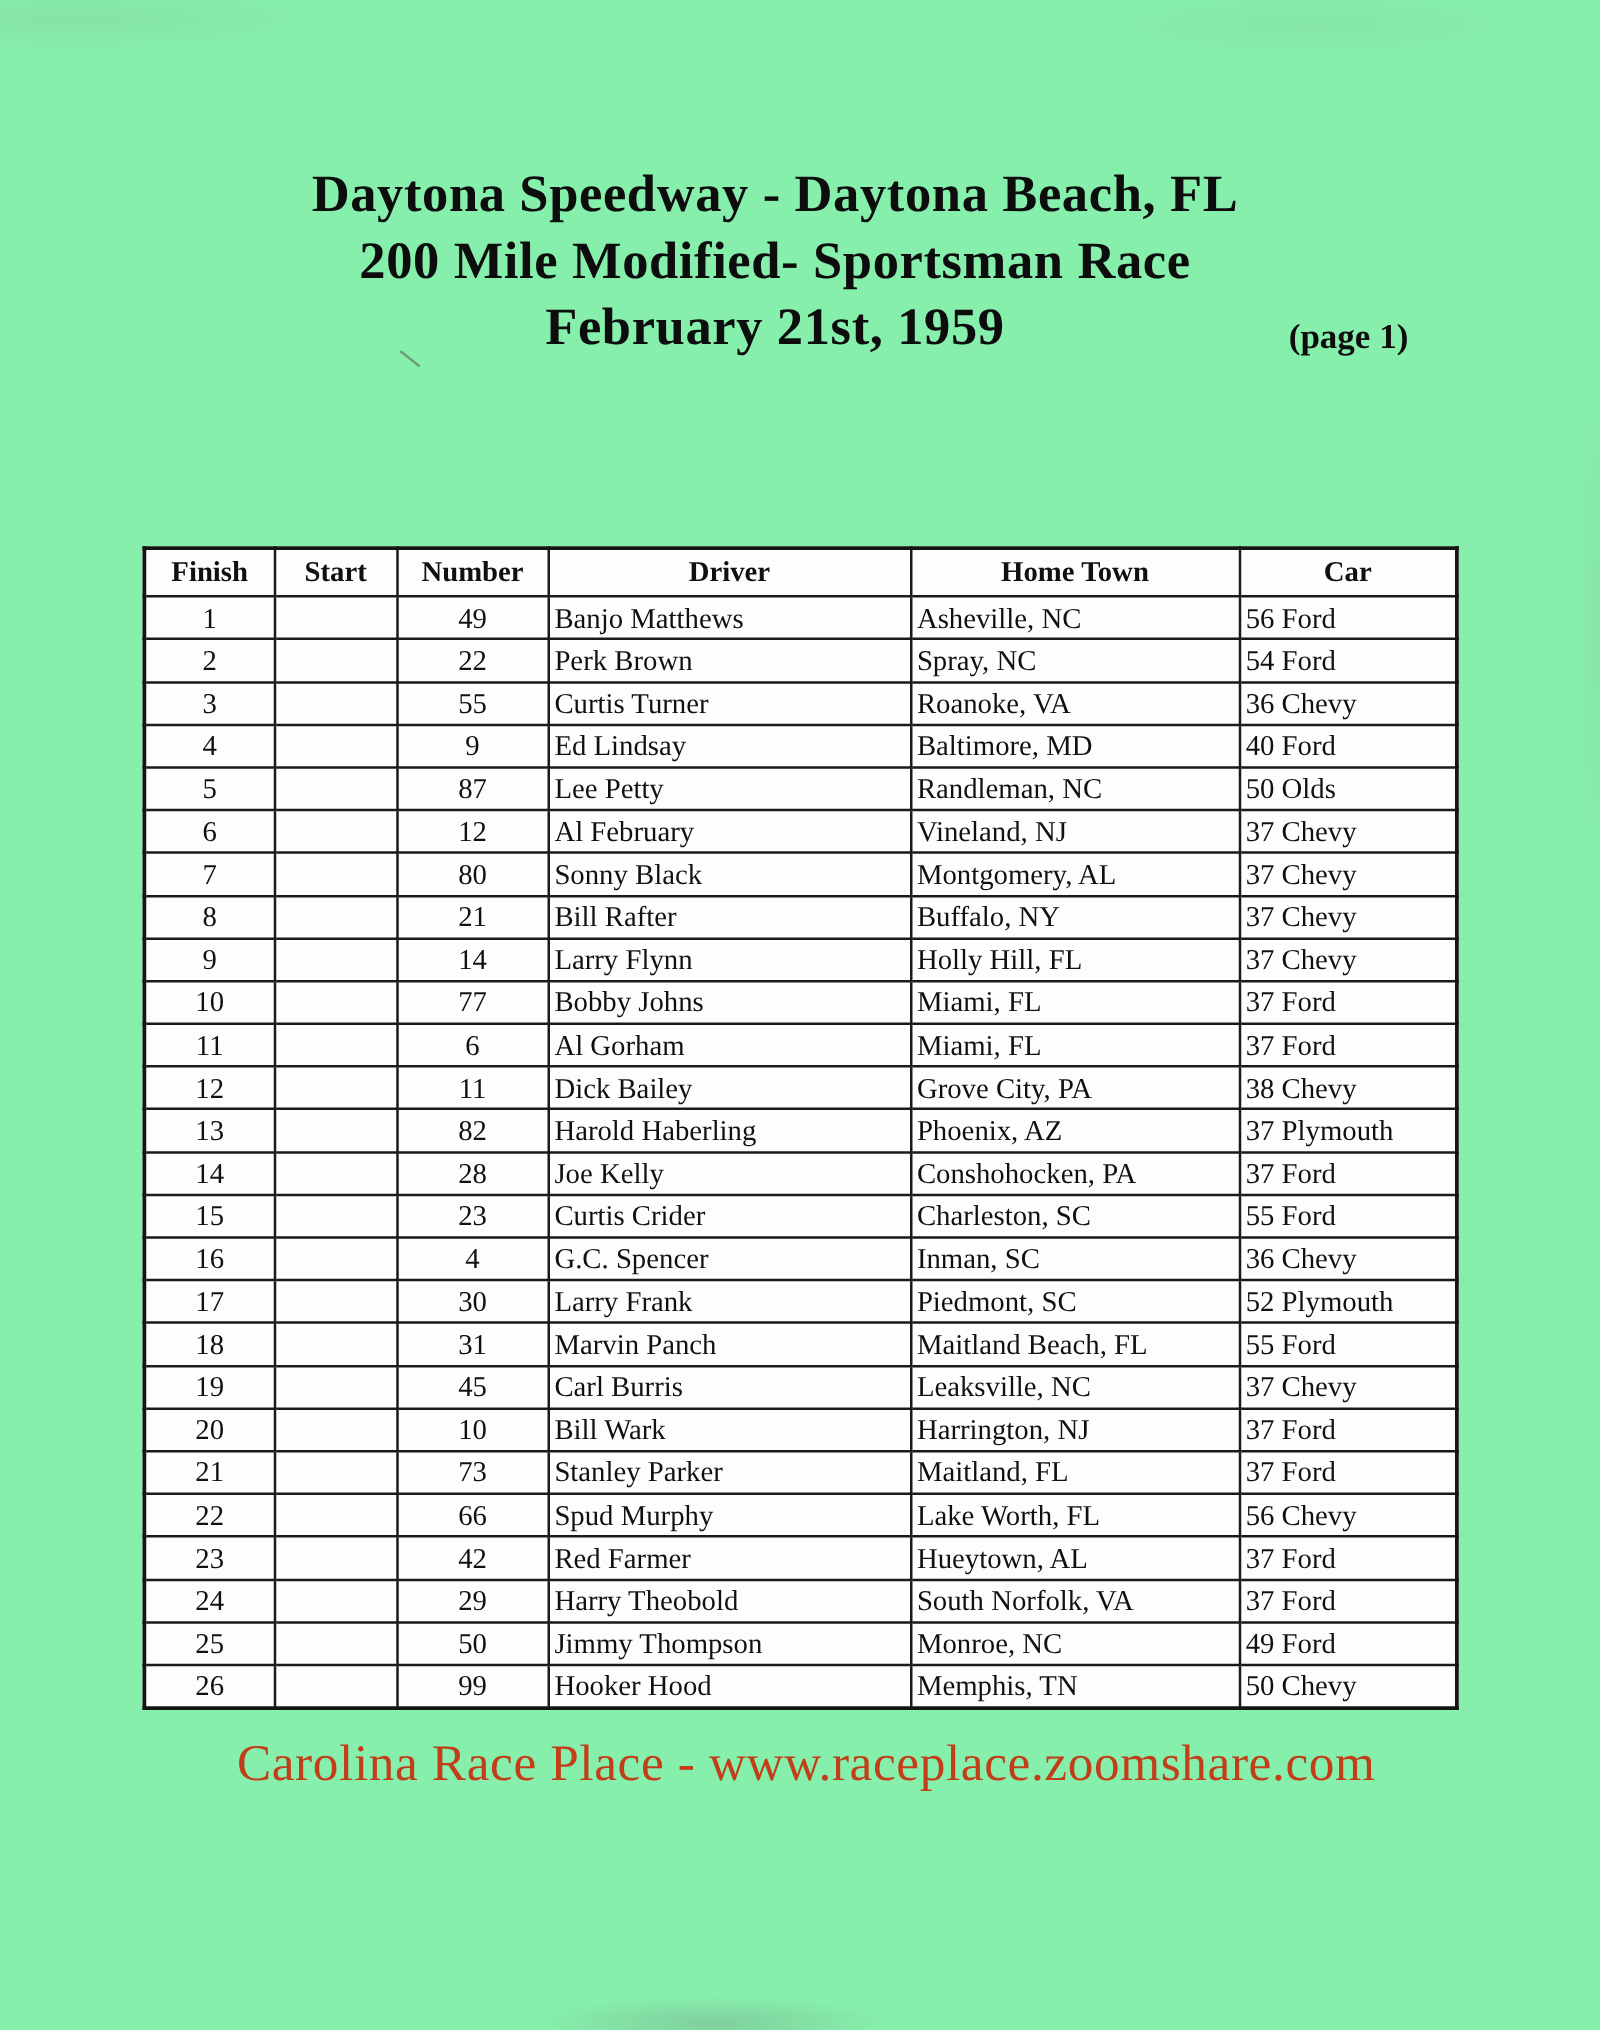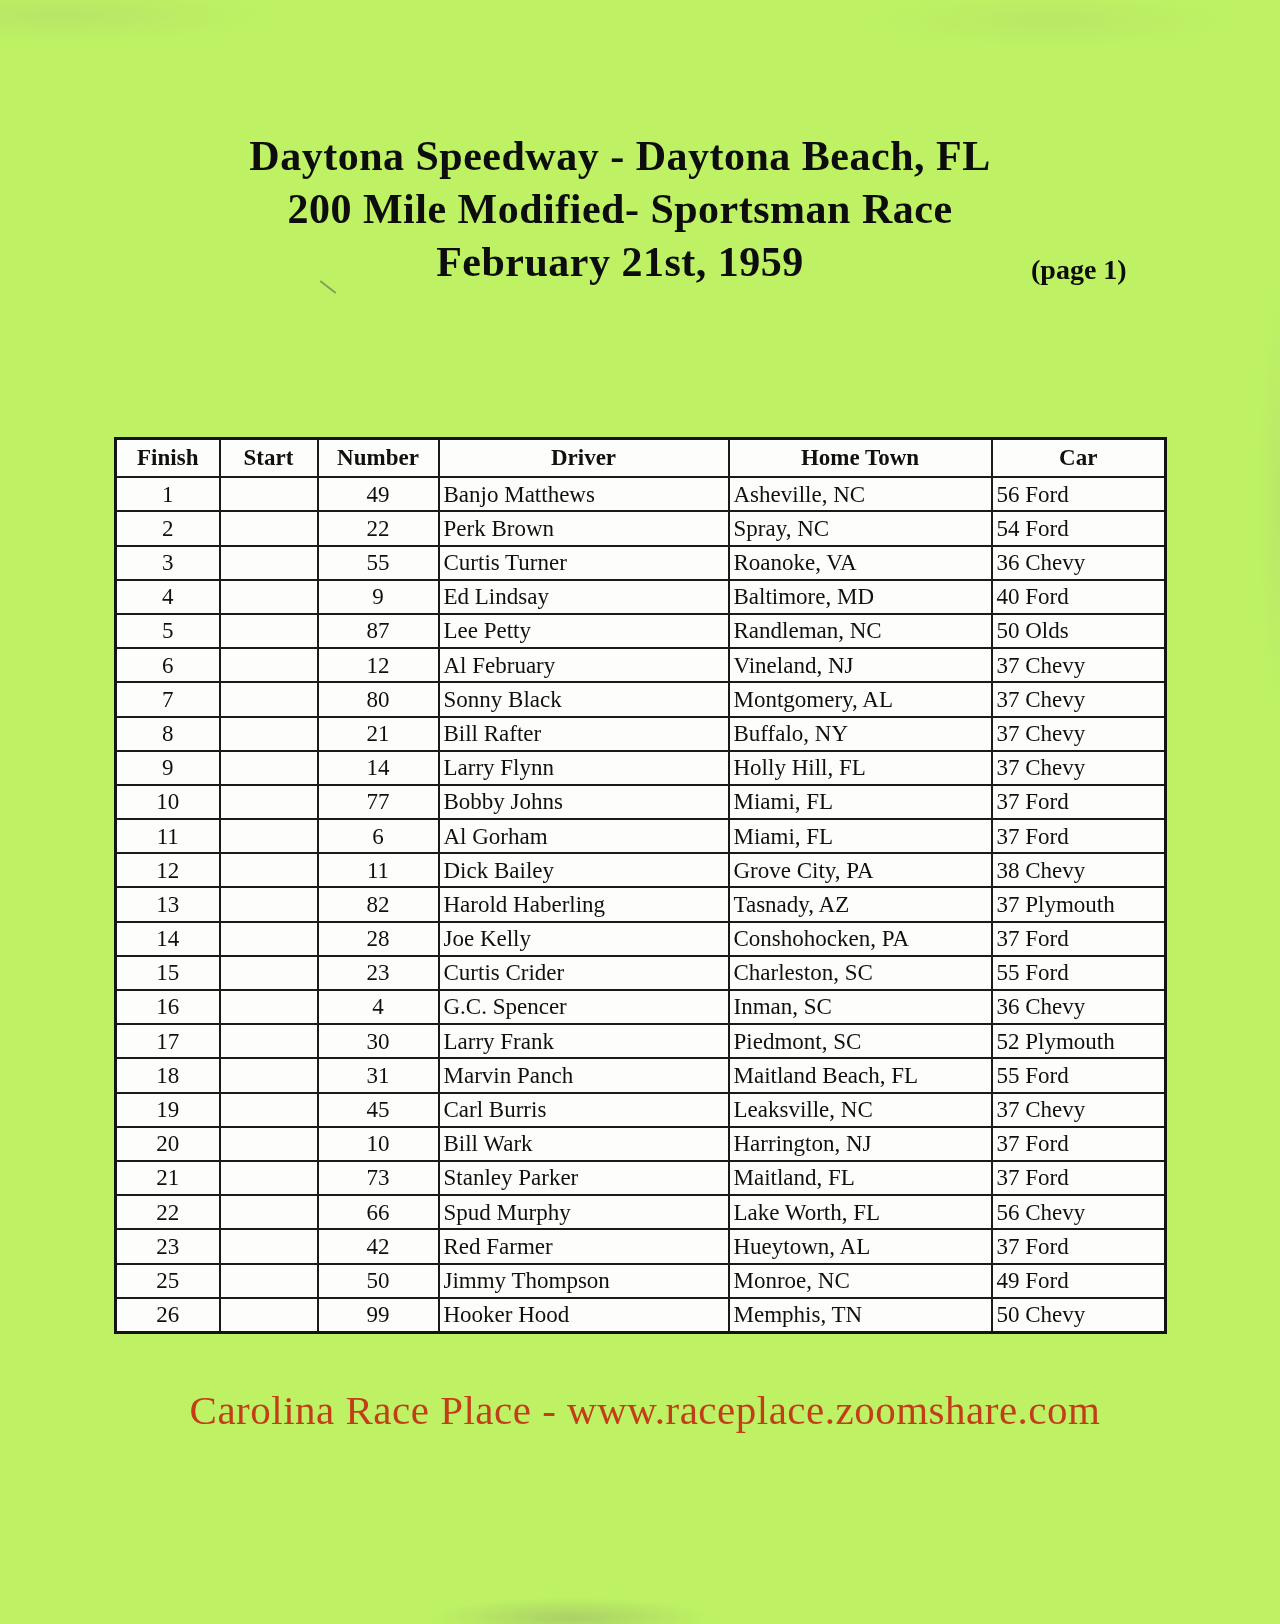--- a/index.html
+++ b/index.html
@@ -5,21 +5,21 @@
   html, body {
     margin: 0;
     padding: 0;
     background: #ffffff;
     font-family: "Liberation Serif", "DejaVu Serif", serif;
   }
   .page {
     position: relative;
     width: 1280px;
     height: 1624px;
-    background: #bef264;
+    background: #86efac;
     overflow: hidden;
     color: #101010;
   }
   
   .page::before {
     content: "";
     position: absolute;
     inset: 0;
     background:
       radial-gradient(ellipse 300px 40px at 60px 15px, rgba(120,120,120,0.10), transparent 70%),
@@ -231,21 +231,21 @@
           <td class="col-number">11</td>
           <td class="col-driver">Dick Bailey</td>
           <td class="col-hometown">Grove City, PA</td>
           <td class="col-car">38 Chevy</td>
         </tr>
         <tr>
           <td class="col-finish">13</td>
           <td class="col-start"></td>
           <td class="col-number">82</td>
           <td class="col-driver">Harold Haberling</td>
-          <td class="col-hometown">Tasnady, AZ</td>
+          <td class="col-hometown">Phoenix, AZ</td>
           <td class="col-car">37 Plymouth</td>
         </tr>
         <tr>
           <td class="col-finish">14</td>
           <td class="col-start"></td>
           <td class="col-number">28</td>
           <td class="col-driver">Joe Kelly</td>
           <td class="col-hometown">Conshohocken, PA</td>
           <td class="col-car">37 Ford</td>
         </tr>
@@ -315,20 +315,28 @@
         </tr>
         <tr>
           <td class="col-finish">23</td>
           <td class="col-start"></td>
           <td class="col-number">42</td>
           <td class="col-driver">Red Farmer</td>
           <td class="col-hometown">Hueytown, AL</td>
           <td class="col-car">37 Ford</td>
         </tr>
         <tr>
+          <td class="col-finish">24</td>
+          <td class="col-start"></td>
+          <td class="col-number">29</td>
+          <td class="col-driver">Harry Theobold</td>
+          <td class="col-hometown">South Norfolk, VA</td>
+          <td class="col-car">37 Ford</td>
+        </tr>
+        <tr>
           <td class="col-finish">25</td>
           <td class="col-start"></td>
           <td class="col-number">50</td>
           <td class="col-driver">Jimmy Thompson</td>
           <td class="col-hometown">Monroe, NC</td>
           <td class="col-car">49 Ford</td>
         </tr>
         <tr>
           <td class="col-finish">26</td>
           <td class="col-start"></td>

